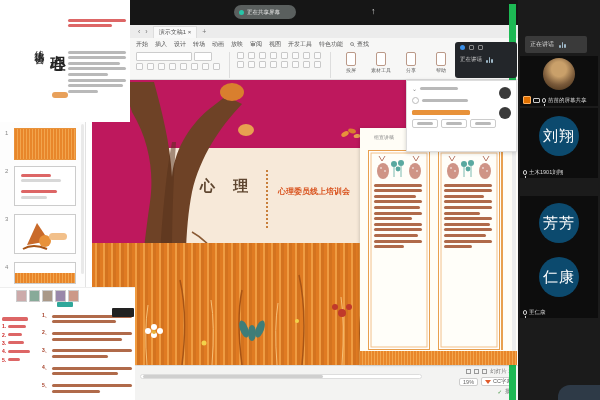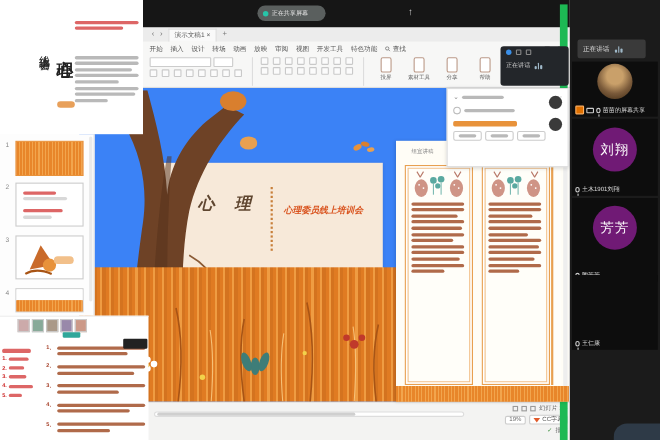--- a/index.html
+++ b/index.html
@@ -53,21 +53,21 @@
   
   .thumbs { left:0; top:122px; width:86px; height:165px; background:#fdfdfd; border-right:1px solid #e2e2e2; z-index:14; }
   .thumb { position:absolute; left:14px; width:62px; background:#fff; border:1px solid #ccc; }
   .thumb .num { position:absolute; left:-10px; top:1px; font-size:6px; color:#888; }
   .thumb.sel { border:1px solid #e8923a; }
   .mini-meadow { width:100%; height:100%;
       background:repeating-linear-gradient(90deg,#e8862a 0 2px,#f2a54d 2px 3px), #e8862a; }
   .thumb-scroll { position:absolute; right:1px; top:2px; width:3px; height:150px; background:#e9e9e9; border-radius:2px; }
 
   
-  .slide-area { left:72px; top:80px; width:424px; height:285px; background:#3b82f6; z-index:9;font-style:italic; }
+  .slide-area { left:92px; top:80px; width:424px; height:285px; background:#be185d; z-index:9; }
   .title-card { position:absolute; left:64px; top:68px; width:212px; height:152px; background:#f7e9d9;
                 box-shadow:0 1px 3px rgba(0,0,0,.12); z-index:11; }
   .title-card .zh { position:absolute; left:44px; top:28px; font-size:15px; font-weight:bold; color:#5f4630;
                     line-height:19px; letter-spacing:7px; }
   .title-card .divider { position:absolute; left:110px; top:22px; height:58px; border-left:2px dotted #c87f3a; }
   .title-card .sub { position:absolute; left:122px; top:38px; font-size:8px; font-weight:bold; color:#d9531e; white-space:nowrap; }
 
   
   .bottom-chrome { left:0; top:365px; width:518px; height:35px; background:#f3f3f2; border-top:1px solid #ddd; z-index:8; }
   .hscroll { position:absolute; left:140px; top:8px; width:282px; height:5px; background:#fff; border:1px solid #ddd; border-radius:3px; }
@@ -134,22 +134,22 @@
   
   .green-seg { width:7px; background:#1db954; z-index:15; }
 
   
   .sidebar { left:518px; top:0; width:82px; height:400px; background:#1b1b1b; z-index:40; }
   .speakbox { position:absolute; left:7px; top:36px; width:62px; height:17px; background:#3a3a3a; border-radius:2px;
               display:flex; align-items:center; gap:5px; padding:0 5px; }
   .speakbox .t { font-size:6px; color:#ddd; white-space:nowrap; }
   .tile { position:absolute; left:2px; width:78px; background:#0d0d0d; }
   .avatar-blue { position:absolute; left:50%; transform:translateX(-50%); width:40px; height:40px; border-radius:50%;
-                 background:#701a75; display:flex; align-items:center; justify-content:center;
-                 color:#fff; font-size:12px; letter-spacing:1px; }
+                 background:#0c4a6e; display:flex; align-items:center; justify-content:center;
+                 color:#fff; font-size:15px; letter-spacing:1px; }
   .avatar-dog { position:absolute; left:50%; transform:translateX(-50%); width:32px; height:32px; border-radius:50%;
                 background:radial-gradient(circle at 50% 35%, #c9a06a 0 28%, #7a5a3a 60%, #3c2812 100%); }
   .namebar { position:absolute; left:3px; bottom:2px; display:flex; align-items:center; gap:2px; }
   .namebar .t { font-size:5.5px; color:#ddd; white-space:nowrap; }
   .mic { position:relative; width:4px; height:5px; border:1px solid #ccc; border-radius:2px; }
   .mic::after { content:""; position:absolute; left:1px; top:5px; width:0; height:2px; border-left:1px solid #ccc; }
   .share-sq { width:8px; height:8px; background:#e07000; border-radius:1px; border:1px solid #ffb060; }
   .mon-ic { width:7px; height:5px; border:1px solid #ccc; border-radius:1px; }
   .corner-blob { position:absolute; right:0; bottom:0; width:42px; height:15px; background:#2e3a47; border-top-left-radius:12px; }
 </style>
@@ -645,29 +645,30 @@
     </div>
 
     <div class="tile" style="top:108px;height:70px;">
       <span class="avatar-blue" style="top:8px;">刘翔</span>
       <div class="namebar">
         <span class="mic"></span>
         <span class="t">土木1901刘翔</span>
       </div>
     </div>
 
-    <div class="tile" style="top:180px;height:76px;">
+    <div class="tile" style="top:196px;height:76px;">
       <span class="avatar-blue" style="top:7px;">芳芳</span>
       <div class="namebar">
         <span class="mic"></span>
         <span class="t">陶芳芳</span>
       </div>
     </div>
 
     <div class="tile" style="top:250px;height:68px;">
+      <span class="avatar-blue" style="top:7px;">仁康</span>
       <div class="namebar">
         <span class="mic"></span>
         <span class="t">王仁康</span>
       </div>
     </div>
 
 
     <div class="corner-blob"></div>
   </div>
 

